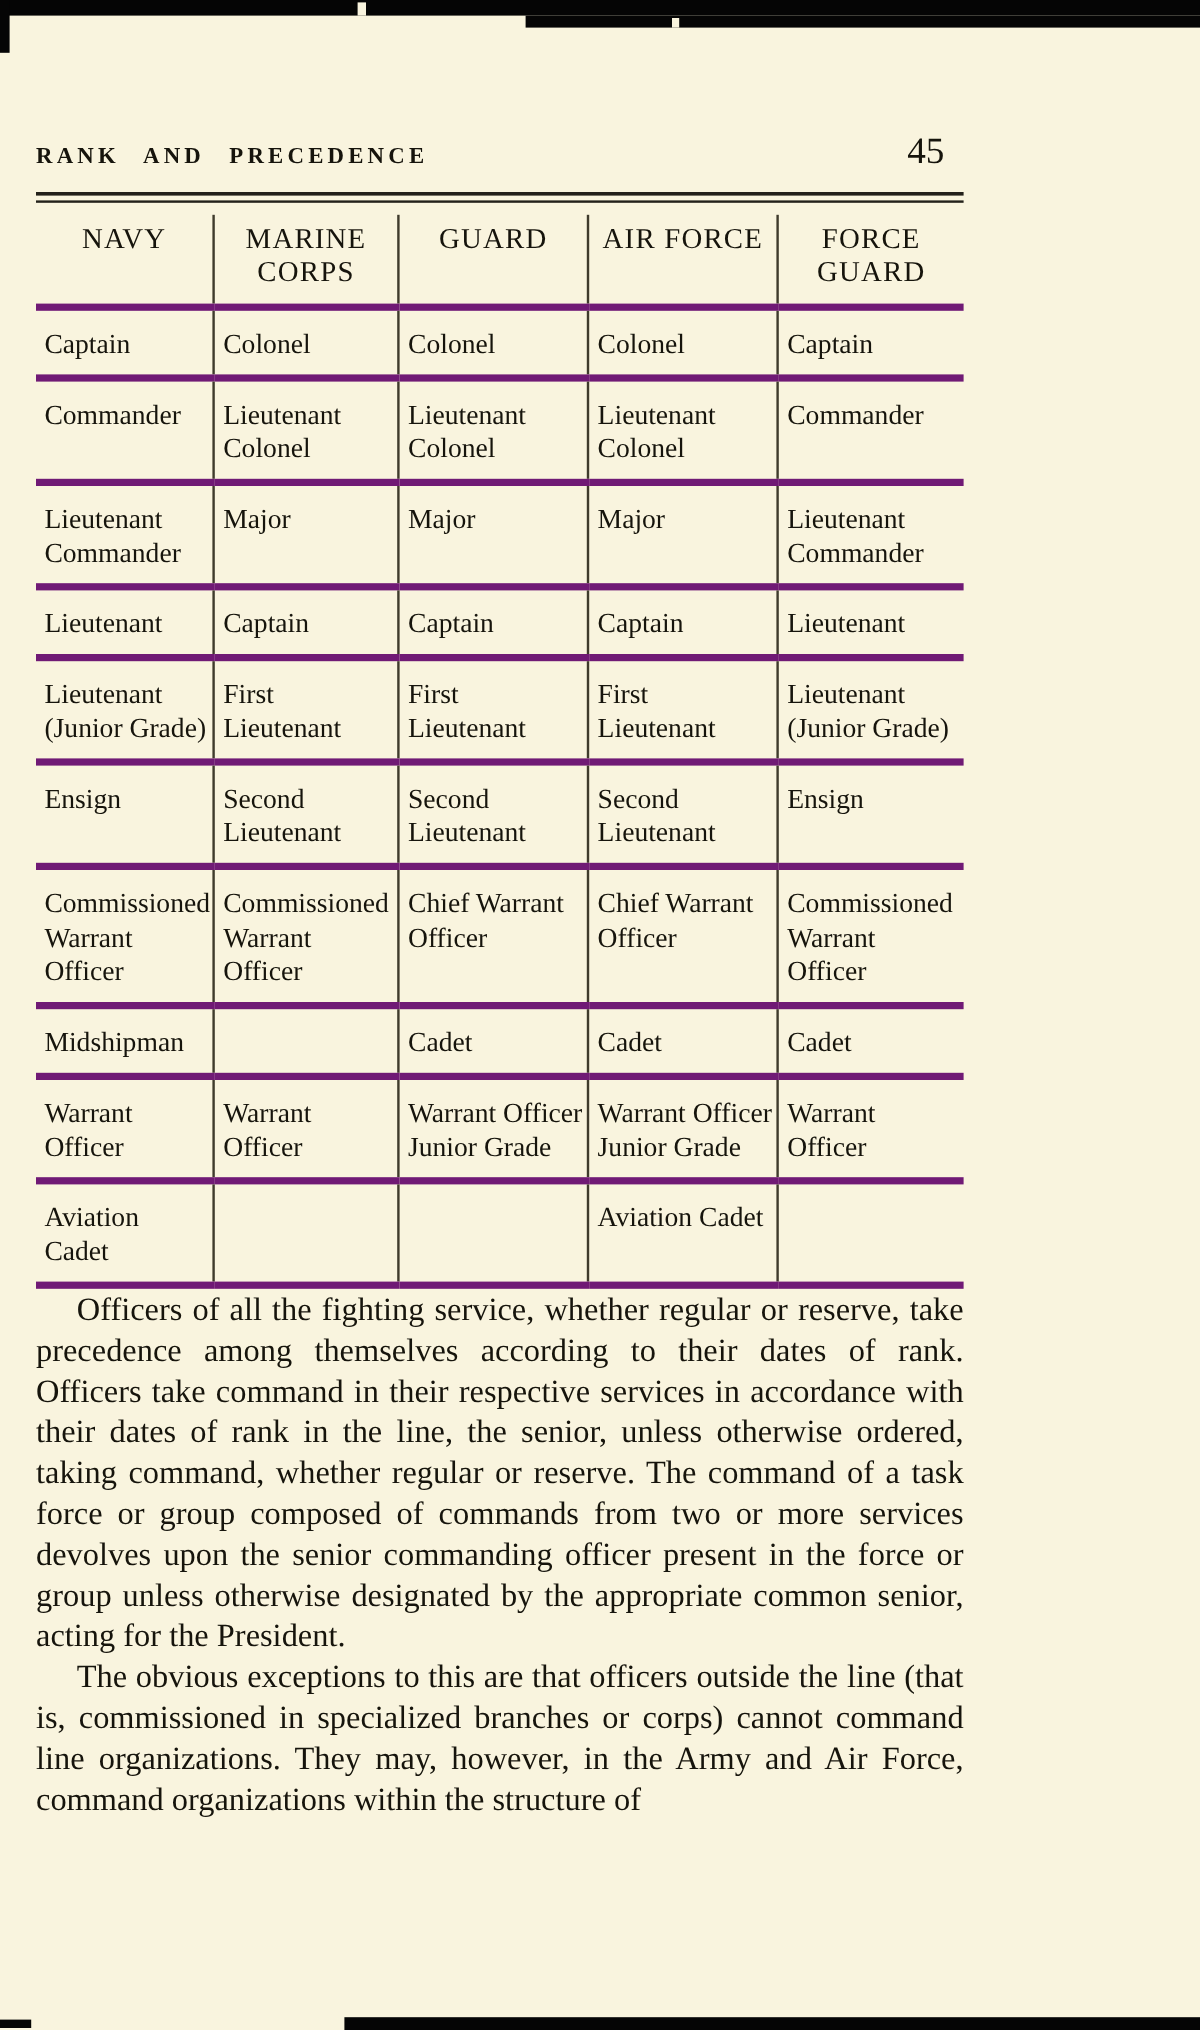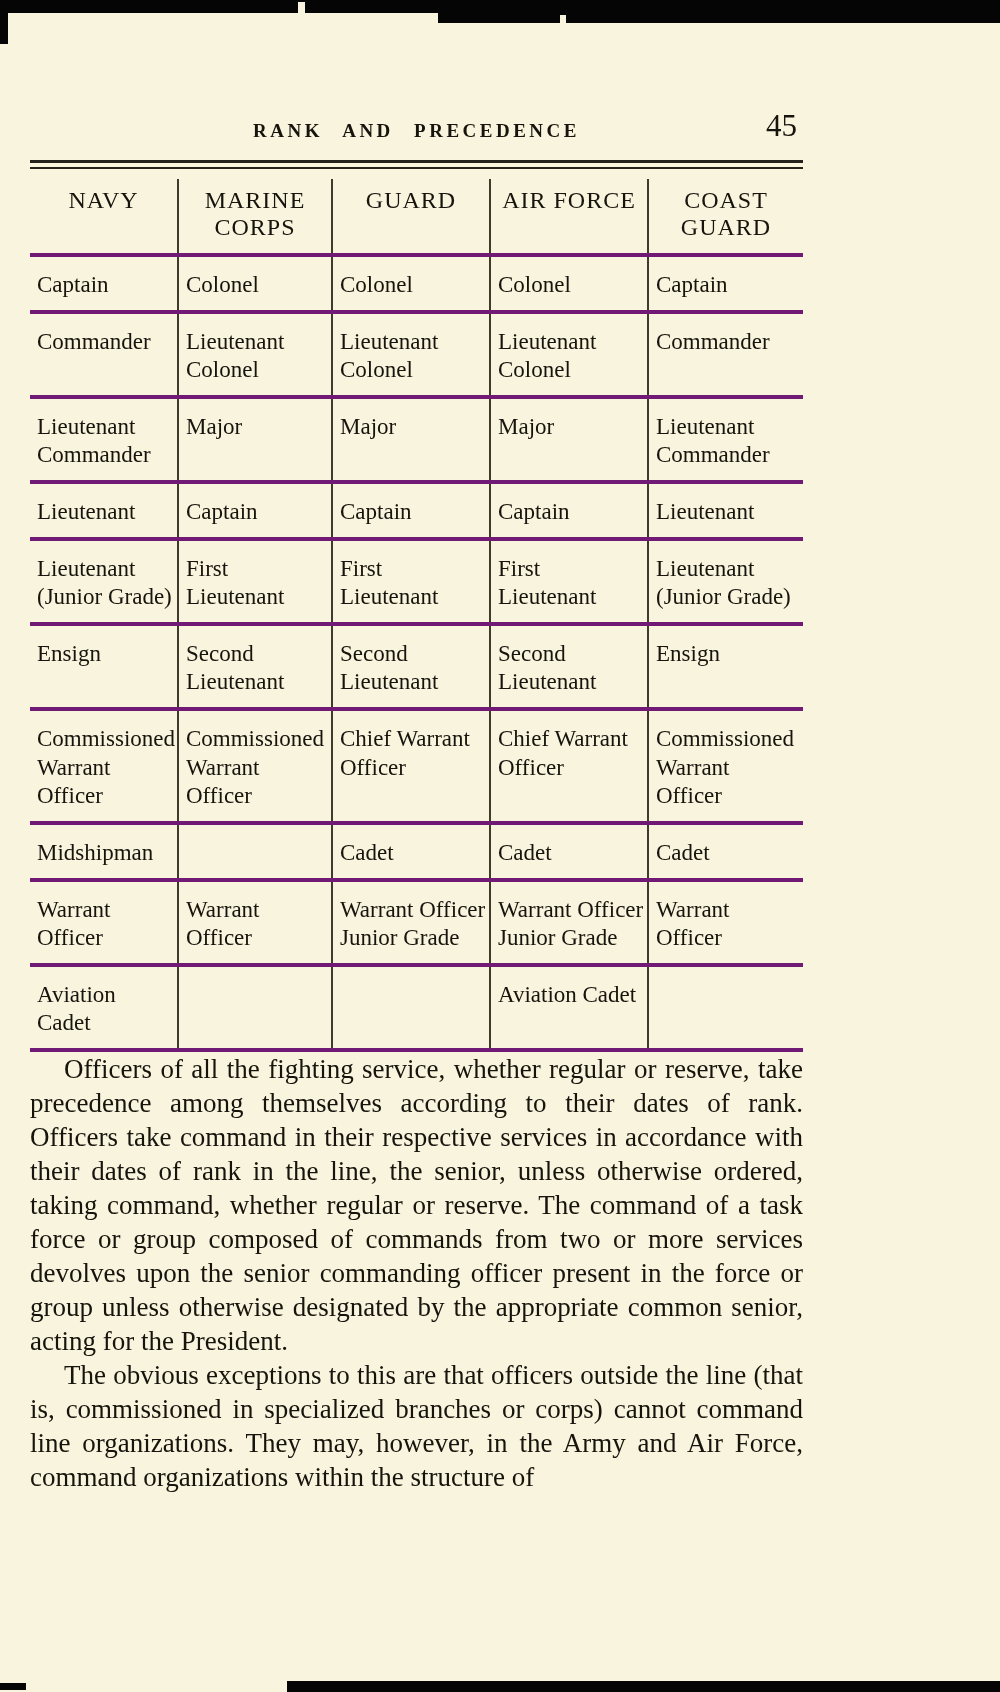--- a/index.html
+++ b/index.html
@@ -20,26 +20,26 @@
   #notch-1        { top: 2px; left: 298px; width: 7px; height: 11px; }
   #notch-2        { top: 15px; left: 560px; width: 6px; height: 8px; }
   #bar-left-edge  { top: 0; left: 0; width: 8px; height: 44px; }
   #bar-bottom-right { bottom: 0; left: 287px; width: 713px; height: 11px; }
   #bar-bottom-left  { bottom: 2px; left: 0; width: 26px; height: 7px; }
 
   .content { margin-left: 30px; width: 773px; padding-top: 112px; }
 
   .running-head { position: relative; height: 38px; }
   .head-title {
-    display: block; text-align: center;
+    display: block; 
     font-size: 19px; font-weight: bold;
     letter-spacing: 3.5px; word-spacing: 12px;
     padding-top: 8px;
   }
-  .page-num { position: absolute; right: 6px; top: -4px; font-size: 31px; }
+  .page-num { position: absolute; right: 16px; top: -4px; font-size: 31px; }
 
   .double-rule {
     margin-top: 10px; height: 9px;
     border-top: 3px solid #23211a;
     border-bottom: 2px solid #23211a;
   }
 
   table.rank-table {
     margin-top: 10px; width: 100%;
     border-collapse: collapse; table-layout: fixed;
@@ -49,21 +49,21 @@
   .rank-table th {
     font-weight: normal; text-align: center;
     font-size: 24px; letter-spacing: 1px;
     padding: 8px 2px 12px; vertical-align: top;
   }
   .rank-table td {
     vertical-align: top;
     font-size: 23px; line-height: 1.22;
     padding: 14px 3px 11px 7px;
   }
-  .rank-table th, .rank-table td { border-bottom: 4px solid #701a75; }
+  .rank-table th, .rank-table td { border-bottom: 6px solid #701a75; }
   .rank-table th + th, .rank-table td + td { border-left: 2px solid #3f3b2c; }
 
   .body-text { font-size: 27px; line-height: 34px; text-align: justify; }
   .body-text p { text-indent: 34px; margin: 0; }
 </style>
 </head>
 <body>
 
 <div class="scanbar" id="bar-top-full">
   <div class="bar-notch" id="notch-1"></div>
@@ -88,21 +88,21 @@
         <col class="c3">
         <col class="c4">
         <col class="c5">
     </colgroup>
     <thead>
       <tr>
         <th>NAVY</th>
         <th>MARINE CORPS</th>
         <th>GUARD</th>
         <th>AIR FORCE</th>
-        <th>COAST GUARD</th>
+        <th>FORCE GUARD</th>
       </tr>
     </thead>
     <tbody>
       <tr>
         <td>Captain</td>
         <td>Colonel</td>
         <td>Colonel</td>
         <td>Colonel</td>
         <td>Captain</td>
       </tr>

